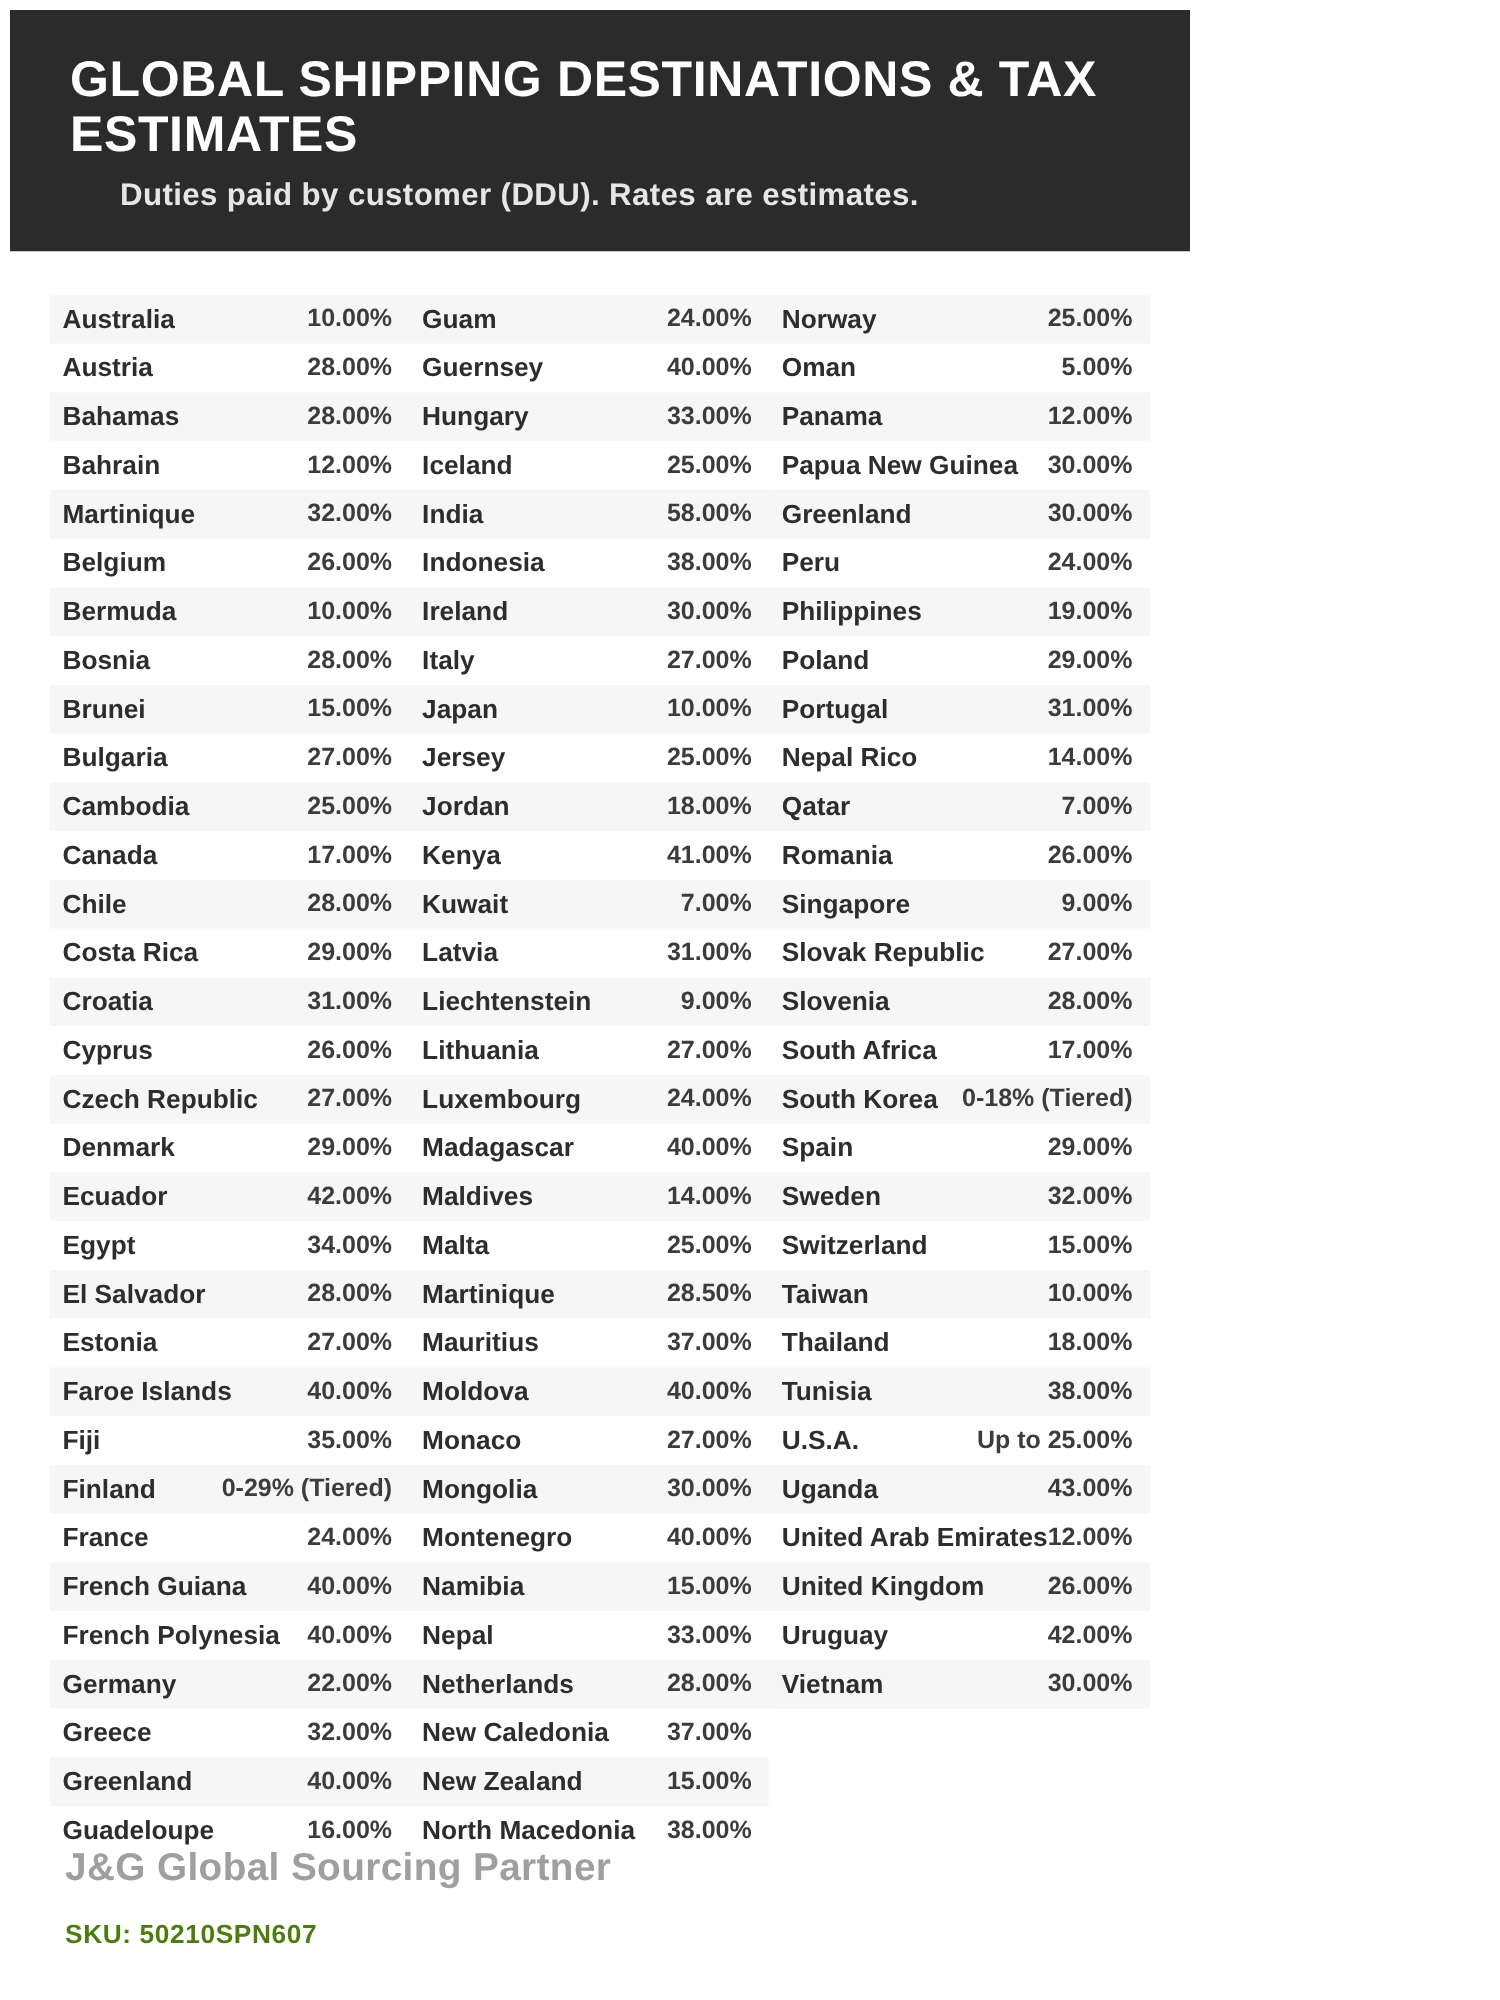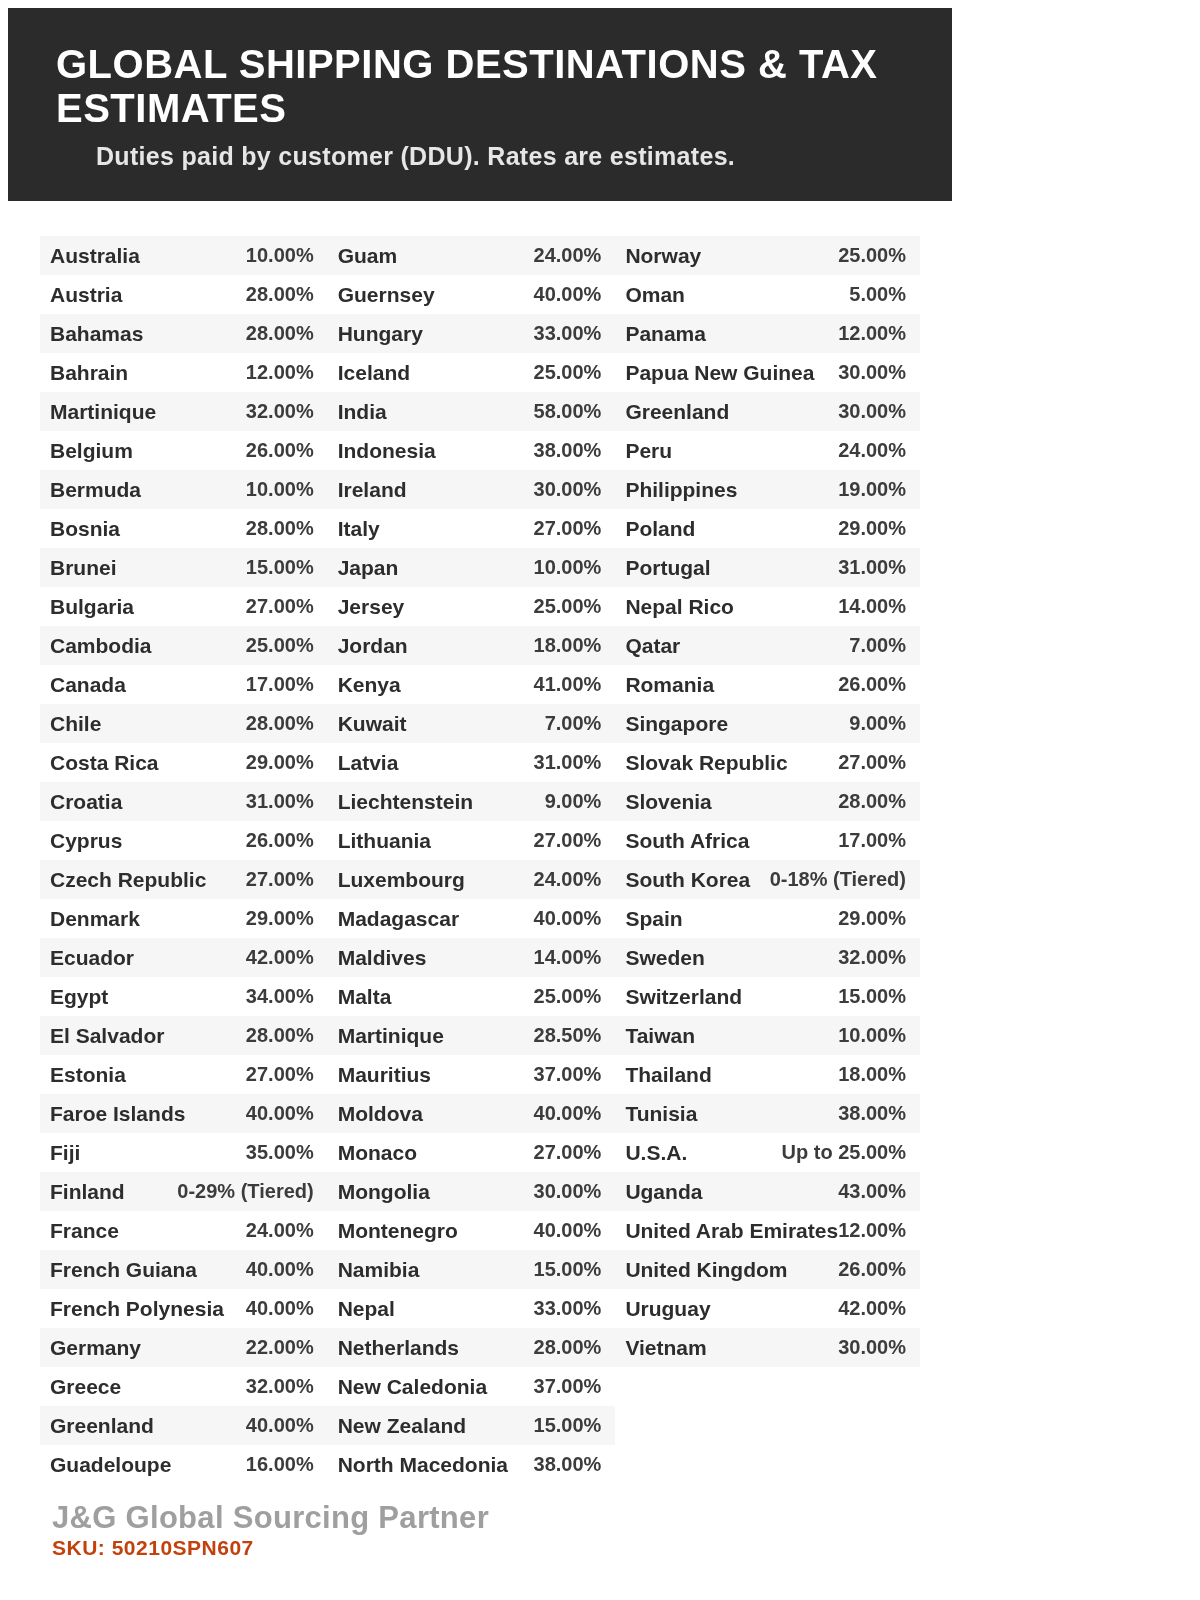--- a/index.html
+++ b/index.html
@@ -89,22 +89,23 @@
   }
   .footer .brand {
     font-size: 31px;
     font-weight: 800;
     color: #9f9f9f;
     letter-spacing: 0.3px;
   }
   .footer .sku {
     font-size: 21px;
     font-weight: 700;
-    color: #c2410c;
+    color: #4d7c0f;
     letter-spacing: 0.5px;
+    margin-top: 24px;
   }
 </style>
 </head>
 <body>
 
 <div class="page">
 
   <div class="header">
     <div class="title">GLOBAL SHIPPING DESTINATIONS &amp; TAX ESTIMATES</div>
     <div class="subtitle">Duties paid by customer (DDU). Rates are estimates.</div>

